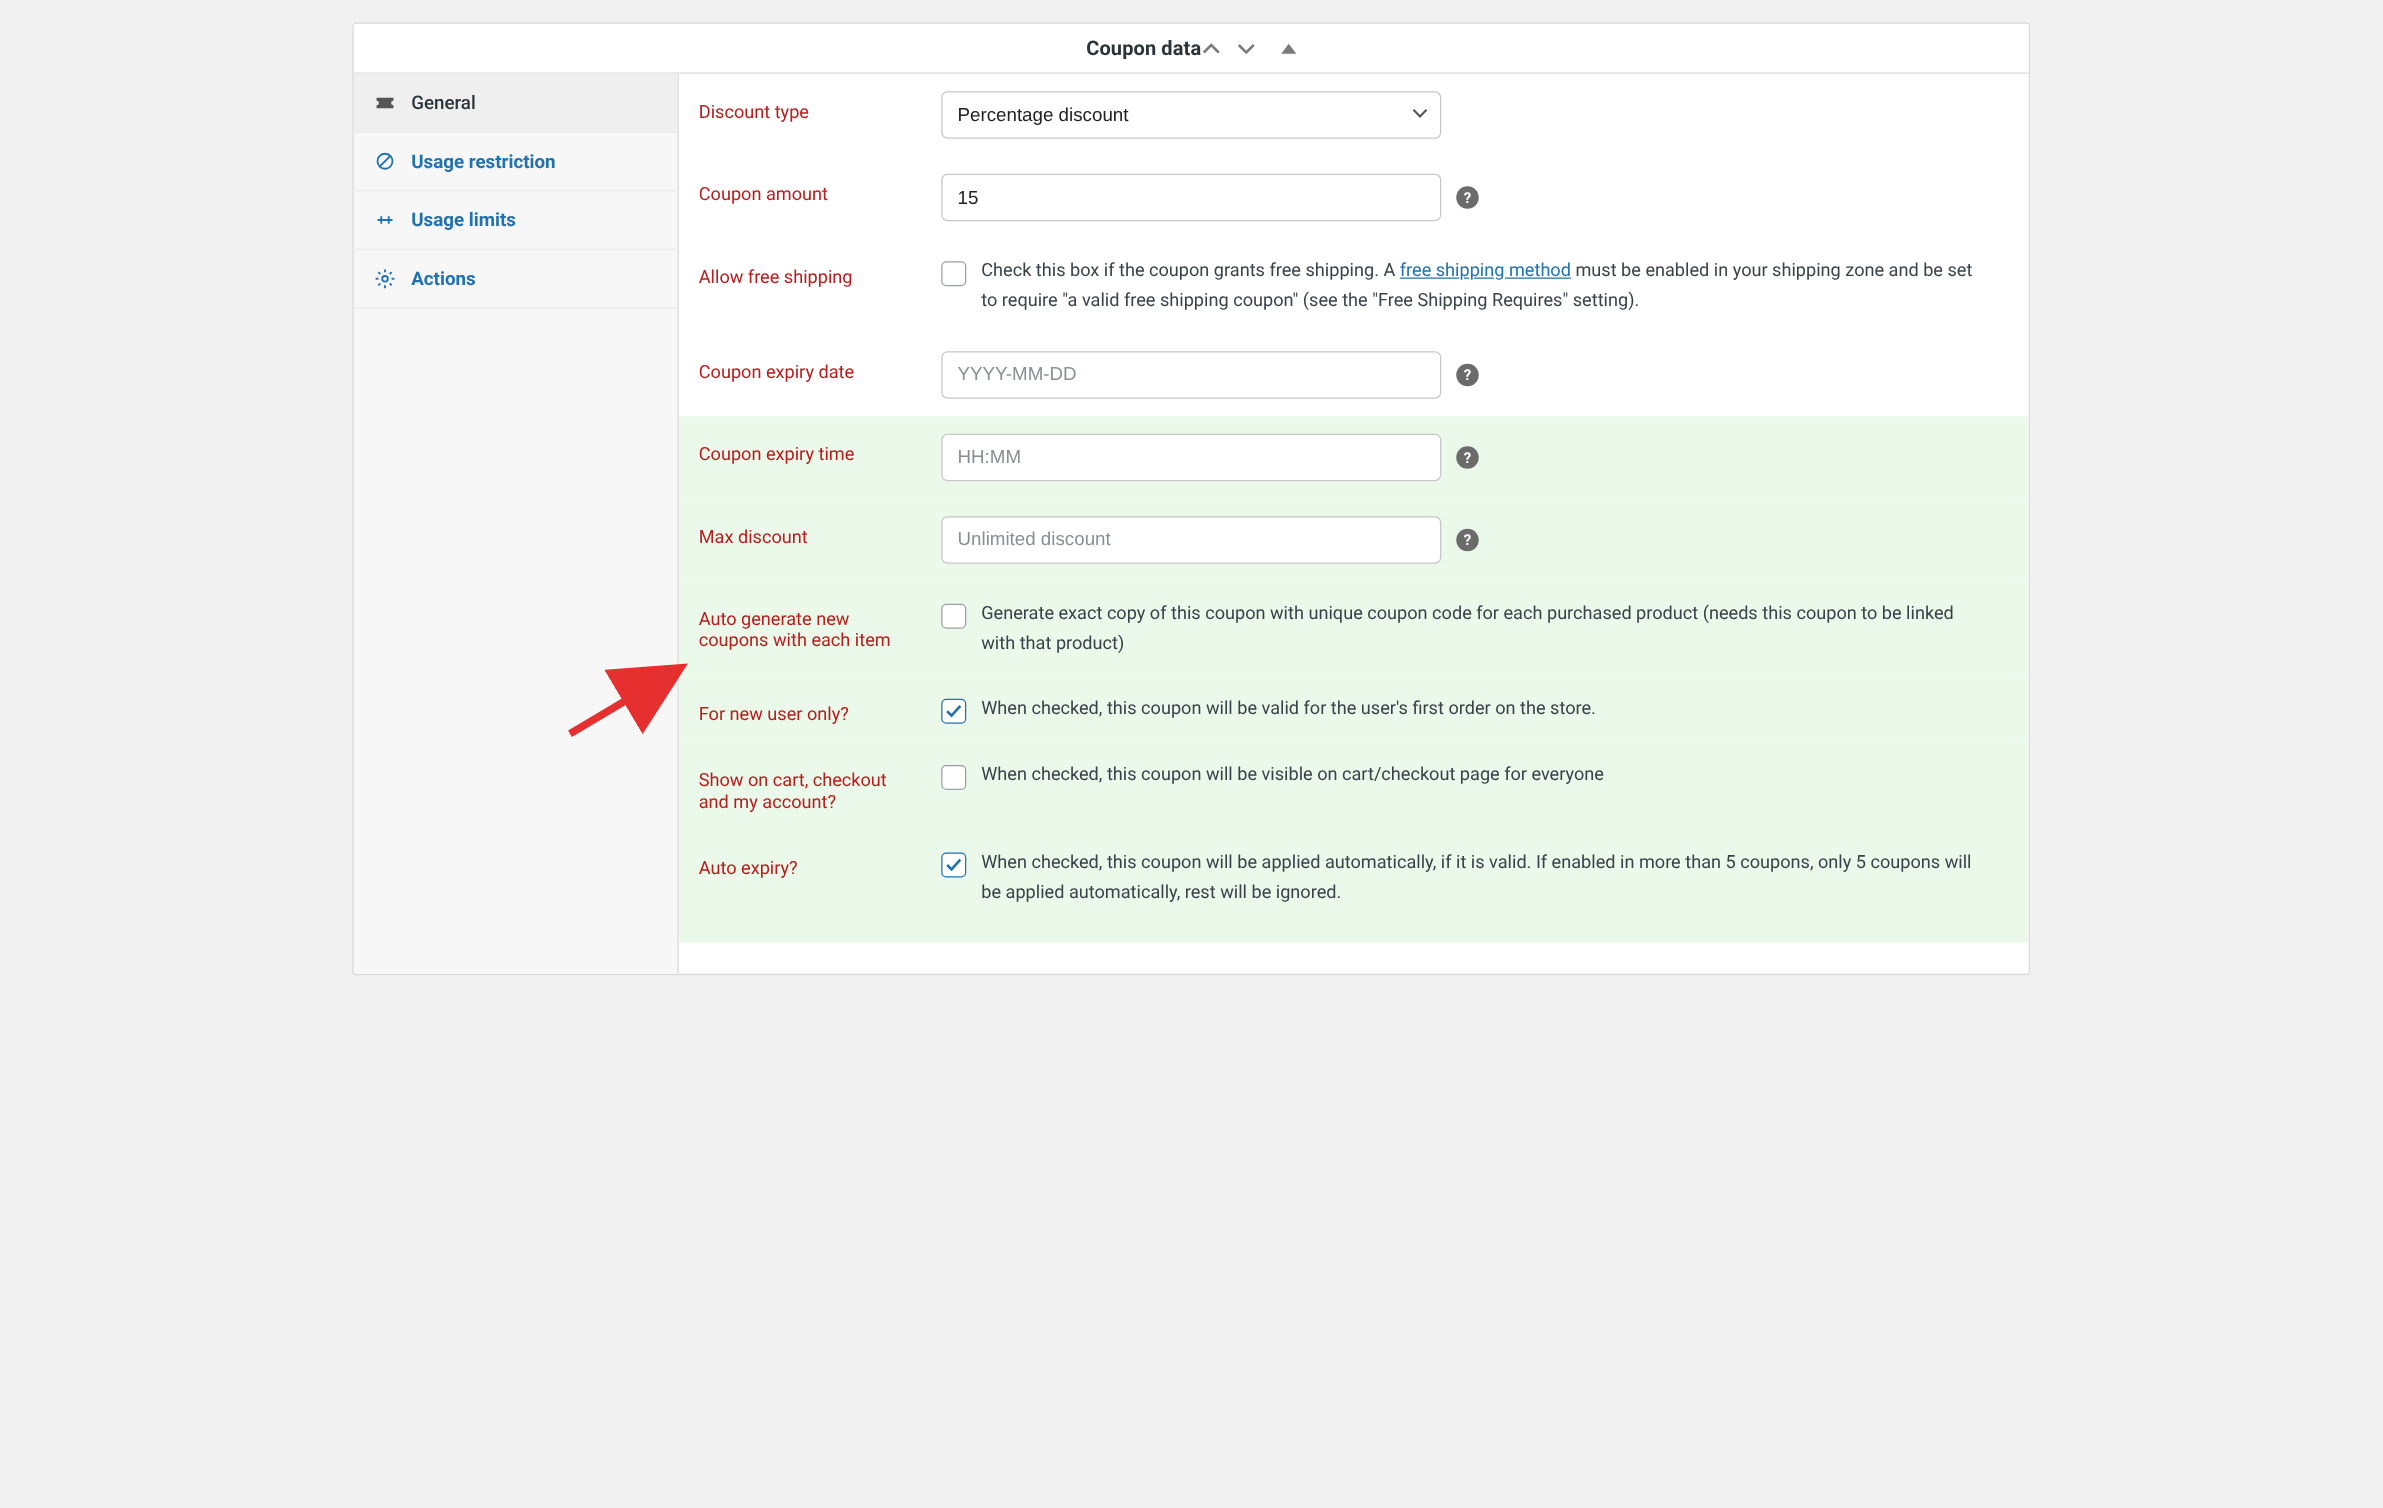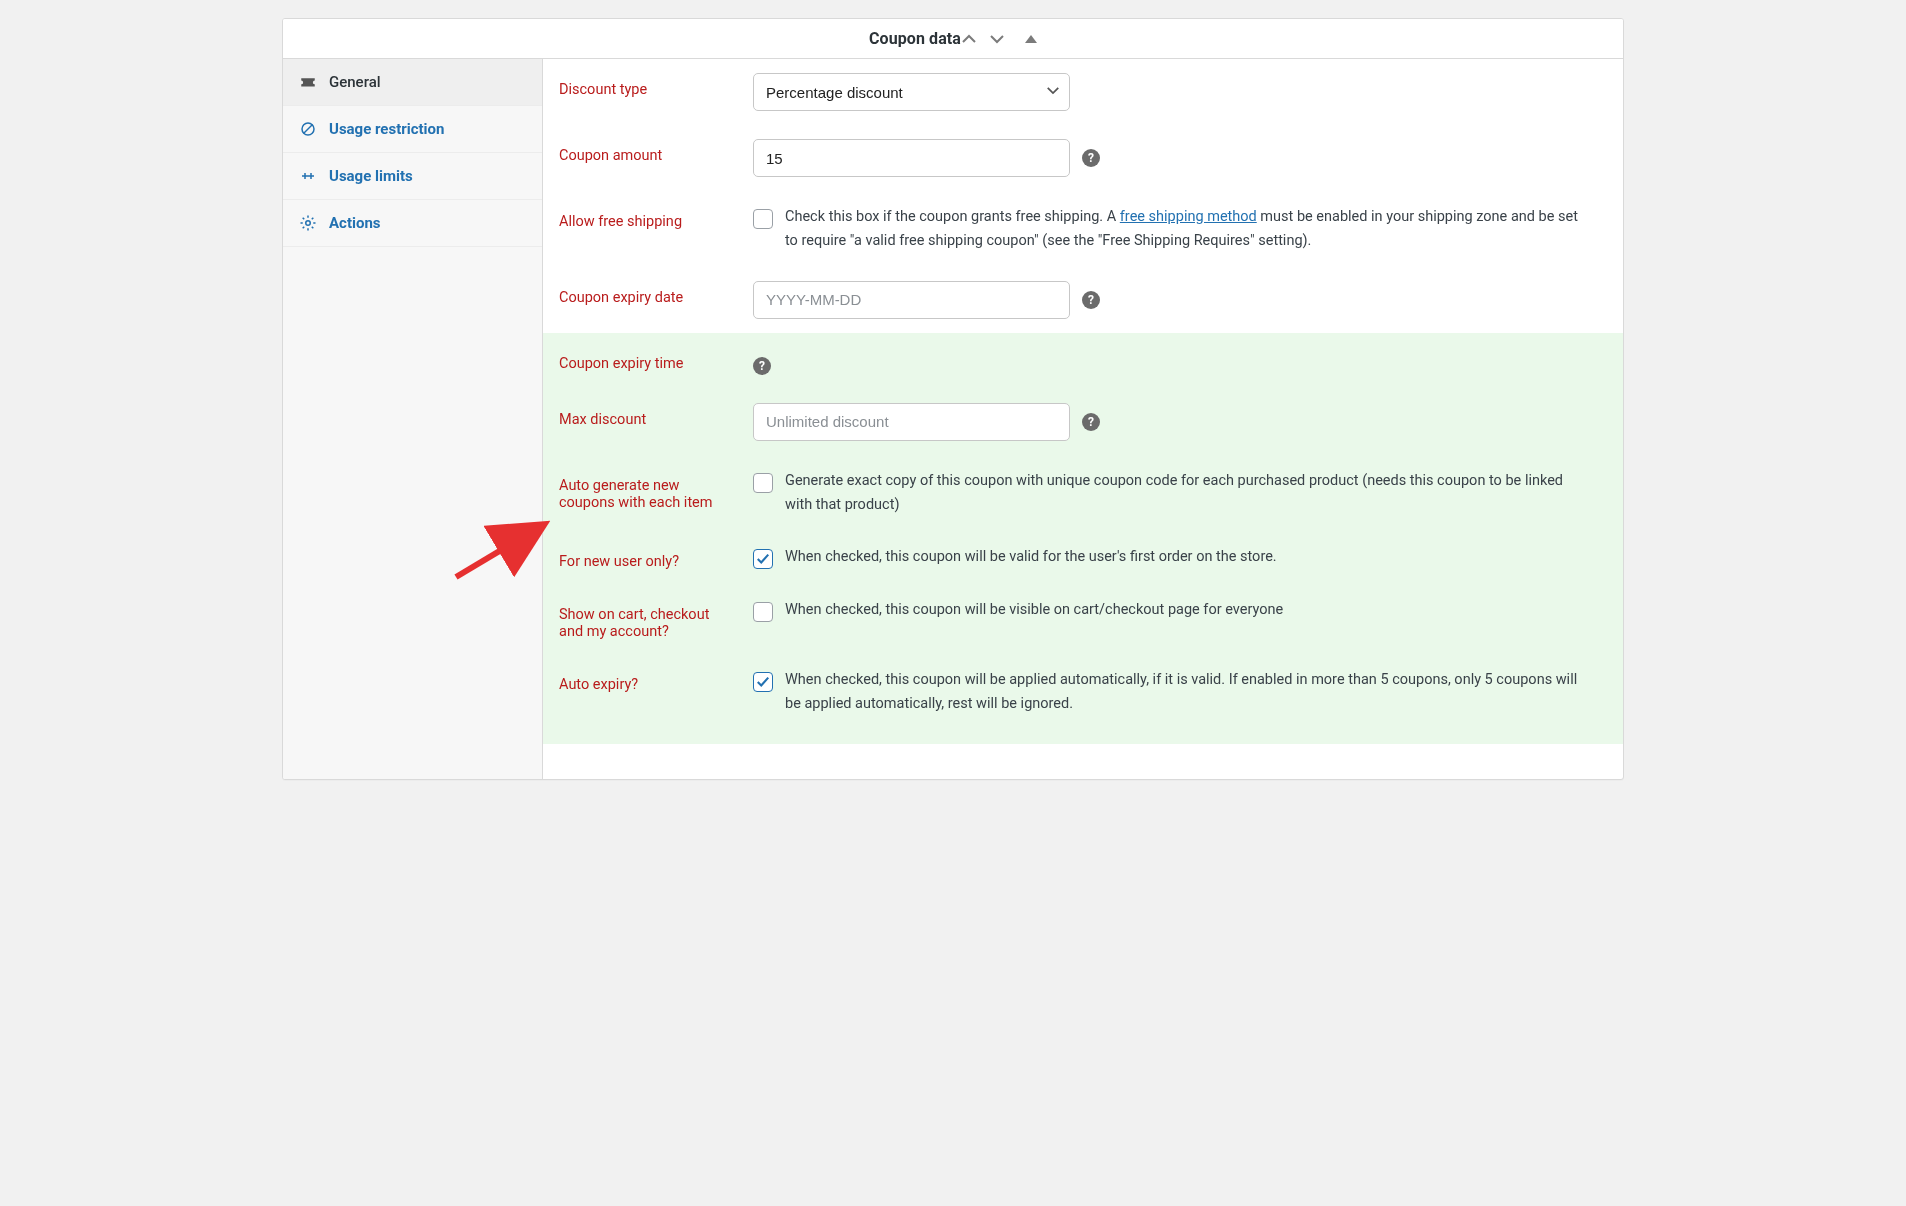--- a/index.html
+++ b/index.html
@@ -118,21 +118,21 @@
   .row .desc a{color:var(--link);text-decoration:underline;text-align:center;}
 
   .input, .select{
     height:38px;
     border:1px solid var(--border-dark);
     border-radius:5px;
     padding:0 12px;
     font-size:15px;
     color:#222;
     background:#fff;
-    width:317px;
+    width:400px;
     outline:none;
   }
   .input::placeholder{color:#8a8f94;}
 
   .select-wrap{position:relative;display:inline-block;}
   .select{appearance:none;-webkit-appearance:none;padding-right:36px;cursor:pointer;}
   .select-caret{
     position:absolute;right:10px;top:50%;transform:translateY(-50%);
     pointer-events:none;color:#555;
   }
@@ -276,20 +276,21 @@
           <div class="label">Coupon expiry date</div>
           <div class="control">
             <input class="input" placeholder="YYYY-MM-DD" style="">
             <span class="help">?</span>
           </div>
         </div>
 
         <div class="row tint">
           <div class="label">Coupon expiry time</div>
           <div class="control">
+            <input class="input" placeholder="HH:MM" style="">
             <span class="help">?</span>
           </div>
         </div>
 
         <div class="row tint">
           <div class="label">Max discount</div>
           <div class="control">
             <input class="input" placeholder="Unlimited discount" style="">
             <span class="help">?</span>
           </div>

